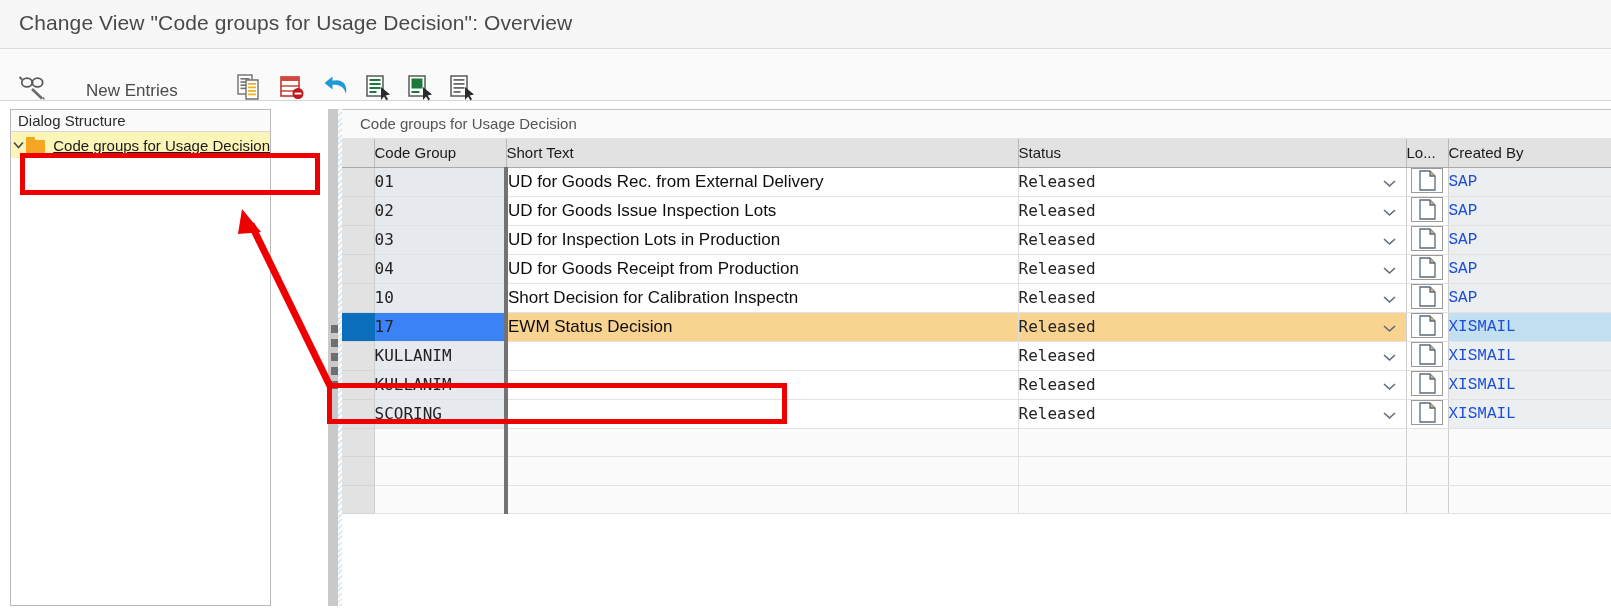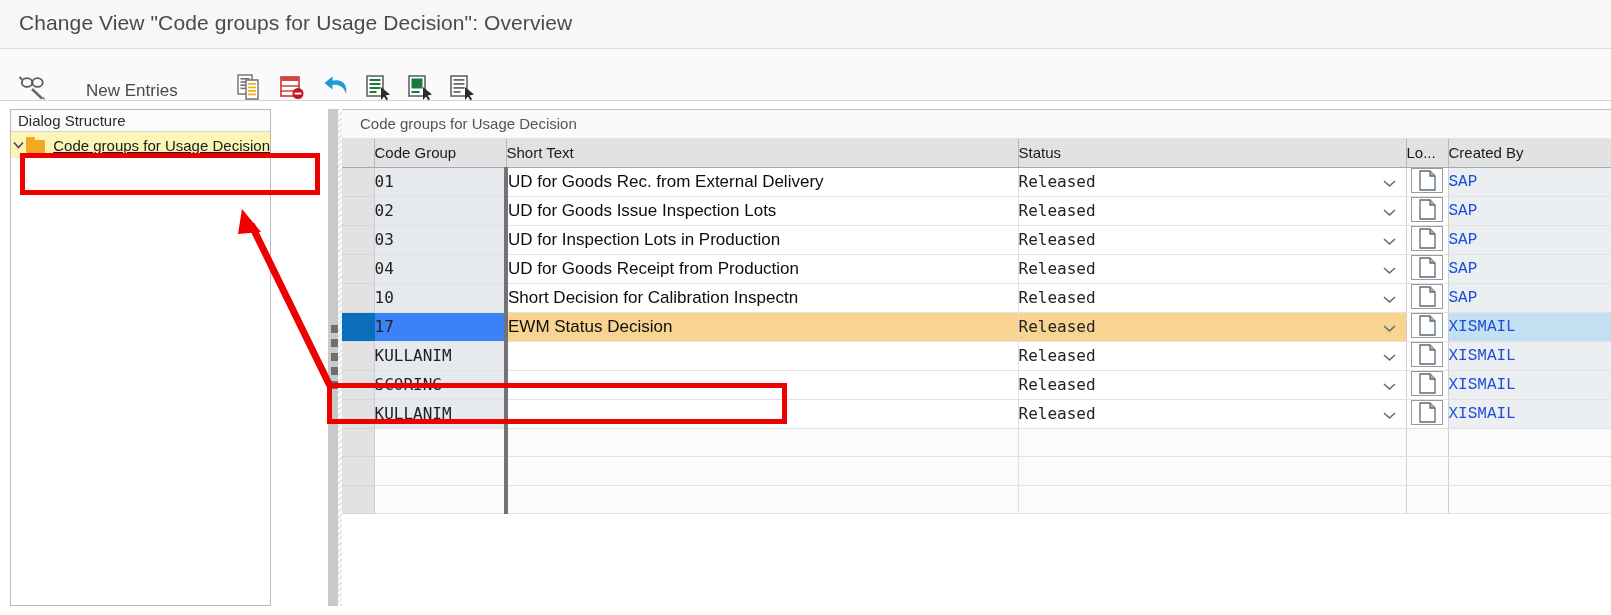--- a/index.html
+++ b/index.html
@@ -395,36 +395,36 @@
             <td class="c lock"><span class="doc-btn">
                 <svg width="17" height="21" viewBox="0 0 17 21">
                   <path d="M1 1 H11 L16 6 V20 H1 Z" fill="#ffffff" stroke="#5a6b7a" stroke-width="1.3"></path>
                   <path d="M11 1 L11 6 L16 6" fill="#d8b27a" stroke="#5a6b7a" stroke-width="1.3"></path>
                 </svg>
               </span></td>
             <td class="c creator">XISMAIL</td>
           </tr>
           <tr class="r">
             <td class="c sel-col"></td>
+            <td class="c code">KULLANIM</td>
+            <td class="c short"></td>
+            <td class="c status"><span>Released</span><span class="chev"><svg width="13" height="8" viewBox="0 0 13 8">
+                  <path d="M1 1.5 L6.5 6.5 L12 1.5" fill="none" stroke="#5e6b78" stroke-width="1.6"></path>
+                </svg></span></td>
+            <td class="c lock"><span class="doc-btn">
+                <svg width="17" height="21" viewBox="0 0 17 21">
+                  <path d="M1 1 H11 L16 6 V20 H1 Z" fill="#ffffff" stroke="#5a6b7a" stroke-width="1.3"></path>
+                  <path d="M11 1 L11 6 L16 6" fill="#d8b27a" stroke="#5a6b7a" stroke-width="1.3"></path>
+                </svg>
+              </span></td>
+            <td class="c creator">XISMAIL</td>
+          </tr>
+          <tr class="r">
+            <td class="c sel-col"></td>
             <td class="c code">SCORING</td>
-            <td class="c short"></td>
-            <td class="c status"><span>Released</span><span class="chev"><svg width="13" height="8" viewBox="0 0 13 8">
-                  <path d="M1 1.5 L6.5 6.5 L12 1.5" fill="none" stroke="#5e6b78" stroke-width="1.6"></path>
-                </svg></span></td>
-            <td class="c lock"><span class="doc-btn">
-                <svg width="17" height="21" viewBox="0 0 17 21">
-                  <path d="M1 1 H11 L16 6 V20 H1 Z" fill="#ffffff" stroke="#5a6b7a" stroke-width="1.3"></path>
-                  <path d="M11 1 L11 6 L16 6" fill="#d8b27a" stroke="#5a6b7a" stroke-width="1.3"></path>
-                </svg>
-              </span></td>
-            <td class="c creator">XISMAIL</td>
-          </tr>
-          <tr class="r">
-            <td class="c sel-col"></td>
-            <td class="c code">KULLANIM</td>
             <td class="c short"></td>
             <td class="c status"><span>Released</span><span class="chev"><svg width="13" height="8" viewBox="0 0 13 8">
                   <path d="M1 1.5 L6.5 6.5 L12 1.5" fill="none" stroke="#5e6b78" stroke-width="1.6"></path>
                 </svg></span></td>
             <td class="c lock"><span class="doc-btn">
                 <svg width="17" height="21" viewBox="0 0 17 21">
                   <path d="M1 1 H11 L16 6 V20 H1 Z" fill="#ffffff" stroke="#5a6b7a" stroke-width="1.3"></path>
                   <path d="M11 1 L11 6 L16 6" fill="#d8b27a" stroke="#5a6b7a" stroke-width="1.3"></path>
                 </svg>
               </span></td>

